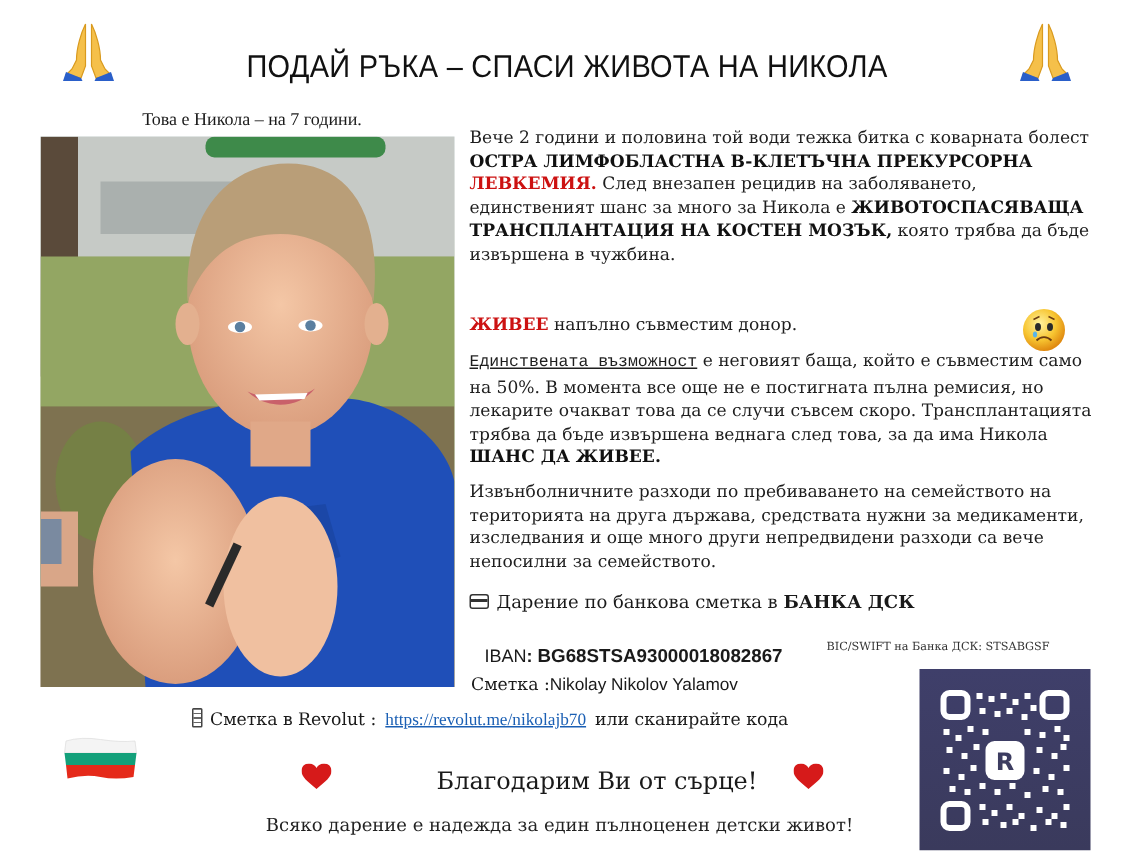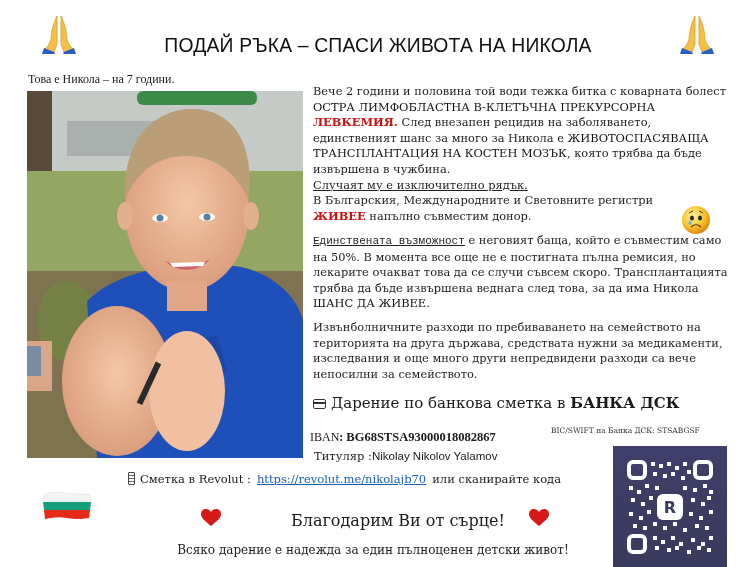--- a/index.html
+++ b/index.html
@@ -12,49 +12,49 @@
   .title {
     left: 0; width: 756px; top: 33px; text-align: center;
     font-family: "Liberation Sans", sans-serif; font-size: 21px; letter-spacing: 0.2px;
     color: #111; transform: scaleX(0.92); transform-origin: center;
   }
   .pray { width: 34px; height: 40px; top: 14px; }
   .pray.left { left: 42px; }
   .pray.right { left: 680px; }
 
   .caption {
-    left: 28px; width: 280px; top: 72px; 
+    left: 28px; width: 280px; top: 72px; text-align: center;
     font-family: "Liberation Serif", serif; font-size: 12px;
   }
 
   
   .photo {
     left: 27px; top: 91px; width: 276px; height: 367px; overflow: hidden;
     background: linear-gradient(180deg, #c9d0cf 0%, #b9c0b8 20%, #9fb073 35%, #7e8c52 55%, #6f6e48 75%, #8a7a5c 100%);
   }
 
   
   .col { left: 313px; width: 420px; font-family: "DejaVu Serif", serif; font-size: 11.4px; line-height: 15.6px; color: #1e1e1e; }
-  .col b { font-weight: normal; color: #111; }
+  .col b { font-weight: bold; color: #111; }
   .red { color: #cc1111 !important; font-weight: bold; }
   .u { text-decoration: underline; }
   .sans-u { font-family: Liberation Mono, monospace; text-decoration: underline; font-size: 11px; }
 
   .p1 { top: 84px; }
   .p2 { top: 233px; }
   .p3 { top: 320px; }
-  .bank { top: 394px; left: 313px; font-size: 15px; font-family: "DejaVu Serif", serif; }
-  .iban { top: 430px; left: 310px; font-family: Liberation Serif, serif; font-size: 12px; }
+  .bank { top: 394px; left: 313px; font-size: 12px; font-family: "DejaVu Serif", serif; }
+  .iban { top: 430px; left: 323px; font-family: Liberation Sans, sans-serif; font-size: 12px; }
   .iban .num { font-weight: bold; font-size: 12.5px; }
   .bic { top: 426px; left: 551px; font-family: "DejaVu Serif", serif; font-size: 7.5px; color: #333; }
   .holder { top: 449px; left: 314px; font-family: "DejaVu Serif", serif; font-size: 11.5px; }
   .holder .name { font-family: Liberation Sans, sans-serif; }
 
   .revolut { top: 472px; left: 128px; font-family: "DejaVu Serif", serif; font-size: 11.5px; }
-  .revolut a { color: #1a5fb4; text-decoration: underline; margin: 0 6px; }
+  .revolut a { color: #1a5fb4; text-decoration: underline; margin: 0 6px; font-family: Liberation Serif, serif; }
 
   .thanks { top: 511px; left: 0; width: 796px; text-align: center; font-family: "DejaVu Serif", serif; font-size: 16px; color: #1a1a1a; }
   .thanks-sub { top: 543px; left: 0; width: 746px; text-align: center; font-family: "DejaVu Serif", serif; font-size: 12px; color: #222; }
 
   .heart { width: 20px; height: 18px; }
   .heart.l { left: 201px; top: 509px; }
   .heart.r { left: 529px; top: 509px; }
 
   .flag { left: 42px; top: 491px; width: 50px; height: 30px; }
 
@@ -124,22 +124,22 @@
     <ellipse cx="160" cy="300" rx="38" ry="60" fill="#f0c0a0"></ellipse>
     <rect x="120" y="270" width="6" height="45" fill="#2a2a2a" transform="rotate(25 123 290)"></rect>
     <rect x="0" y="250" width="25" height="50" fill="#d9a688"></rect>
     <rect x="0" y="255" width="14" height="30" fill="#7a8aa0"></rect>
   </svg>
 </div>
 
 <div class="abs col p1">
   <span>Вече 2 години и половина той води тежка битка с коварната болест </span><b>ОСТРА ЛИМФОБЛАСТНА B-КЛЕТЪЧНА ПРЕКУРСОРНА</b>
   <span class="red">ЛЕВКЕМИЯ.</span><span> След внезапен рецидив на заболяването, единственият шанс за много за Никола е </span><b>ЖИВОТОСПАСЯВАЩА ТРАНСПЛАНТАЦИЯ НА КОСТЕН МОЗЪК,</b><span> която трябва да бъде извършена в чужбина.</span><br>
-  <span class="u">Случаят му е изключително рядък.</span><br>
-  <span>В Българския, Международните и Световните регистри </span><br>
+  <br>
+  <br>
   <span class="red">ЖИВЕЕ</span><span> напълно съвместим донор.</span>
 </div>
 
 <div class="abs sad">
   <svg width="30" height="30" viewBox="0 0 30 30">
     <defs>
       <radialGradient id="sf" cx="40%" cy="35%" r="65%">
         <stop offset="0%" stop-color="#fff3a0"></stop>
         <stop offset="60%" stop-color="#f7c531"></stop>
         <stop offset="100%" stop-color="#e08a10"></stop>
@@ -164,21 +164,21 @@
 <div class="abs bank">
   <span style="display:inline-block;width:13px;height:10px;border:1.5px solid #333;border-radius:2px;vertical-align:-1px;margin-right:5px;background:linear-gradient(180deg,#fff 0 30%,#333 30% 55%,#fff 55%);"></span><span>Дарение по банкова сметка в </span><b>БАНКА ДСК</b>
 </div>
 
 <div class="abs iban">
   <span>IBAN</span><b>: </b><span class="num">BG68STSA93000018082867</span>
 </div>
 <div class="abs bic">BIC/SWIFT на Банка ДСК: STSABGSF</div>
 
 <div class="abs holder">
-  <span>Титуляр :</span><span class="name">Nikolay Nikolov Yalamov</span>
+  <span>Сметка :</span><span class="name">Nikolay Nikolov Yalamov</span>
 </div>
 
 <div class="abs revolut">
   <span style="display:inline-block;width:7px;height:13px;border:1.3px solid #444;border-radius:1px;vertical-align:-2px;margin-right:5px;background:repeating-linear-gradient(180deg,#fff 0 2px,#666 2px 3px);"></span><span>Сметка в Revolut :</span><a href="#">https://revolut.me/nikolajb70</a><span>или сканирайте кода</span>
 </div>
 
 <div class="abs flag">
   <svg width="50" height="30" viewBox="0 0 50 30">
     <path d="M2 3 Q12 0 25 2 T48 3 L49 11 L1 11 Z" fill="#f4f4f4" stroke="#ddd" stroke-width="0.5"></path>
     <path d="M1 11 L49 11 L48 19 L2 19 Z" fill="#13a07a"></path>

